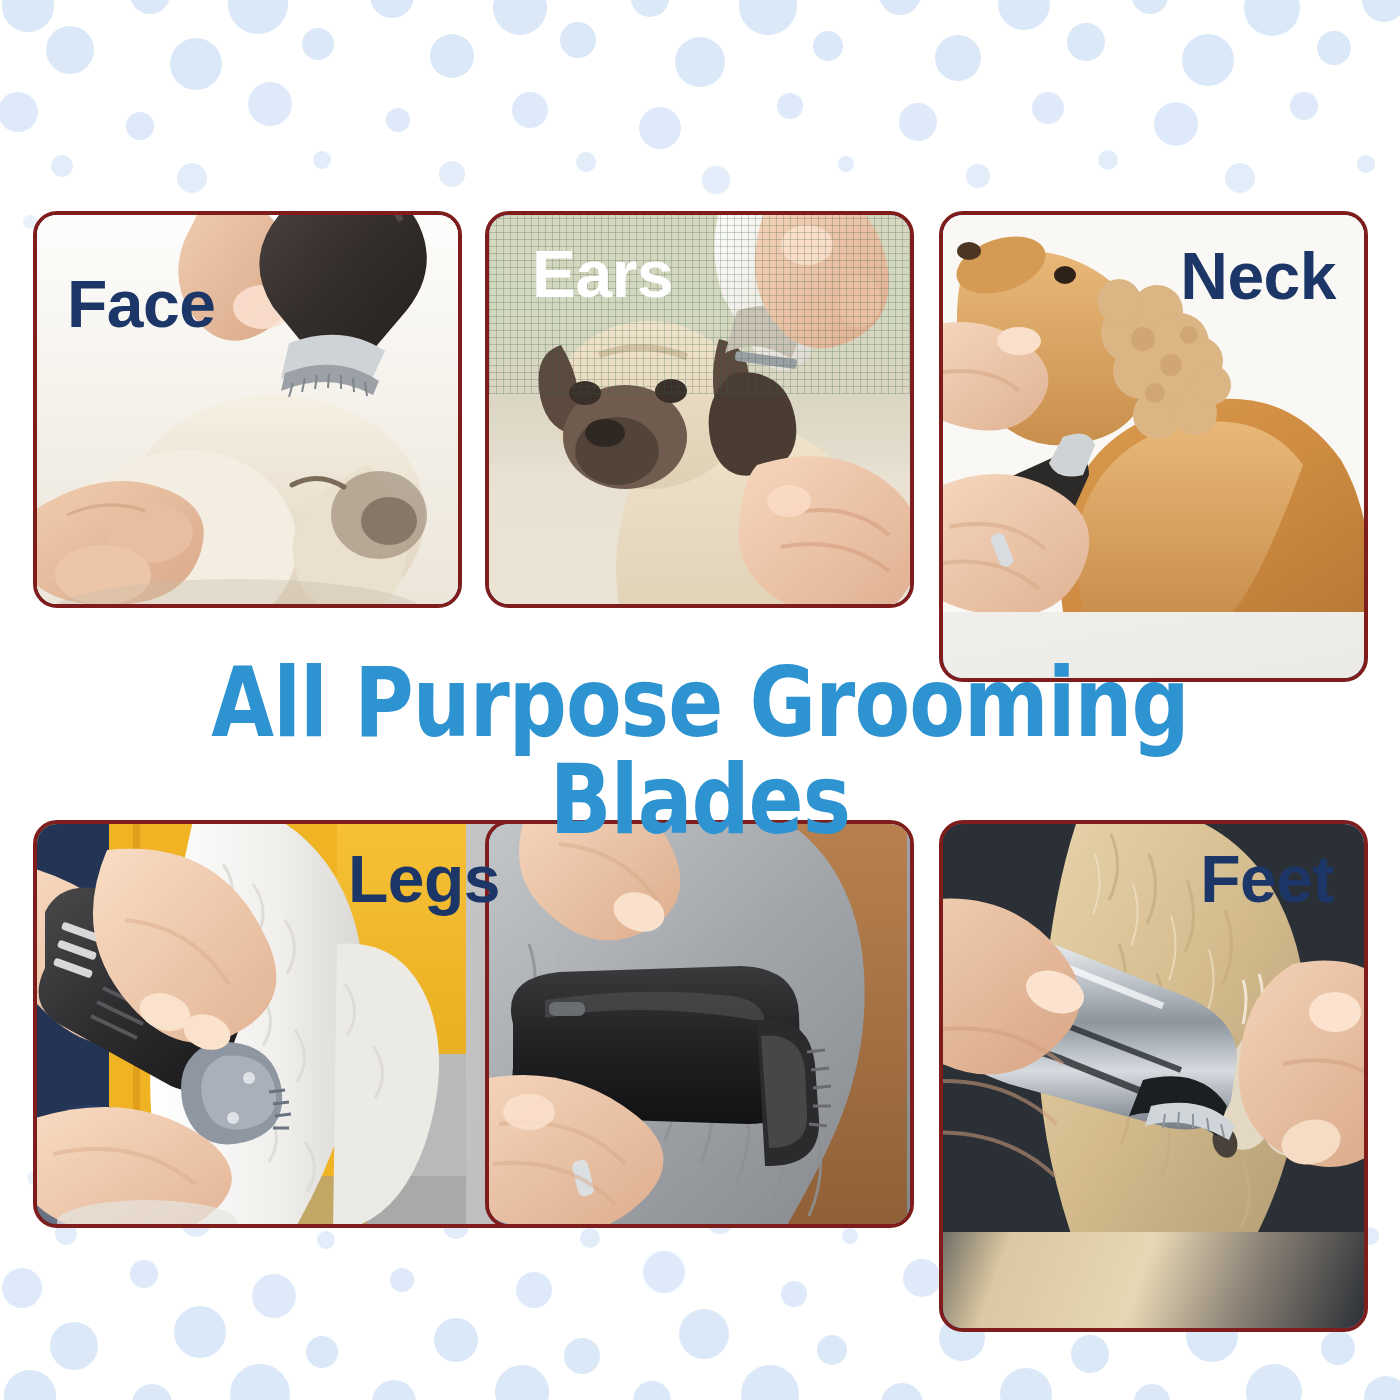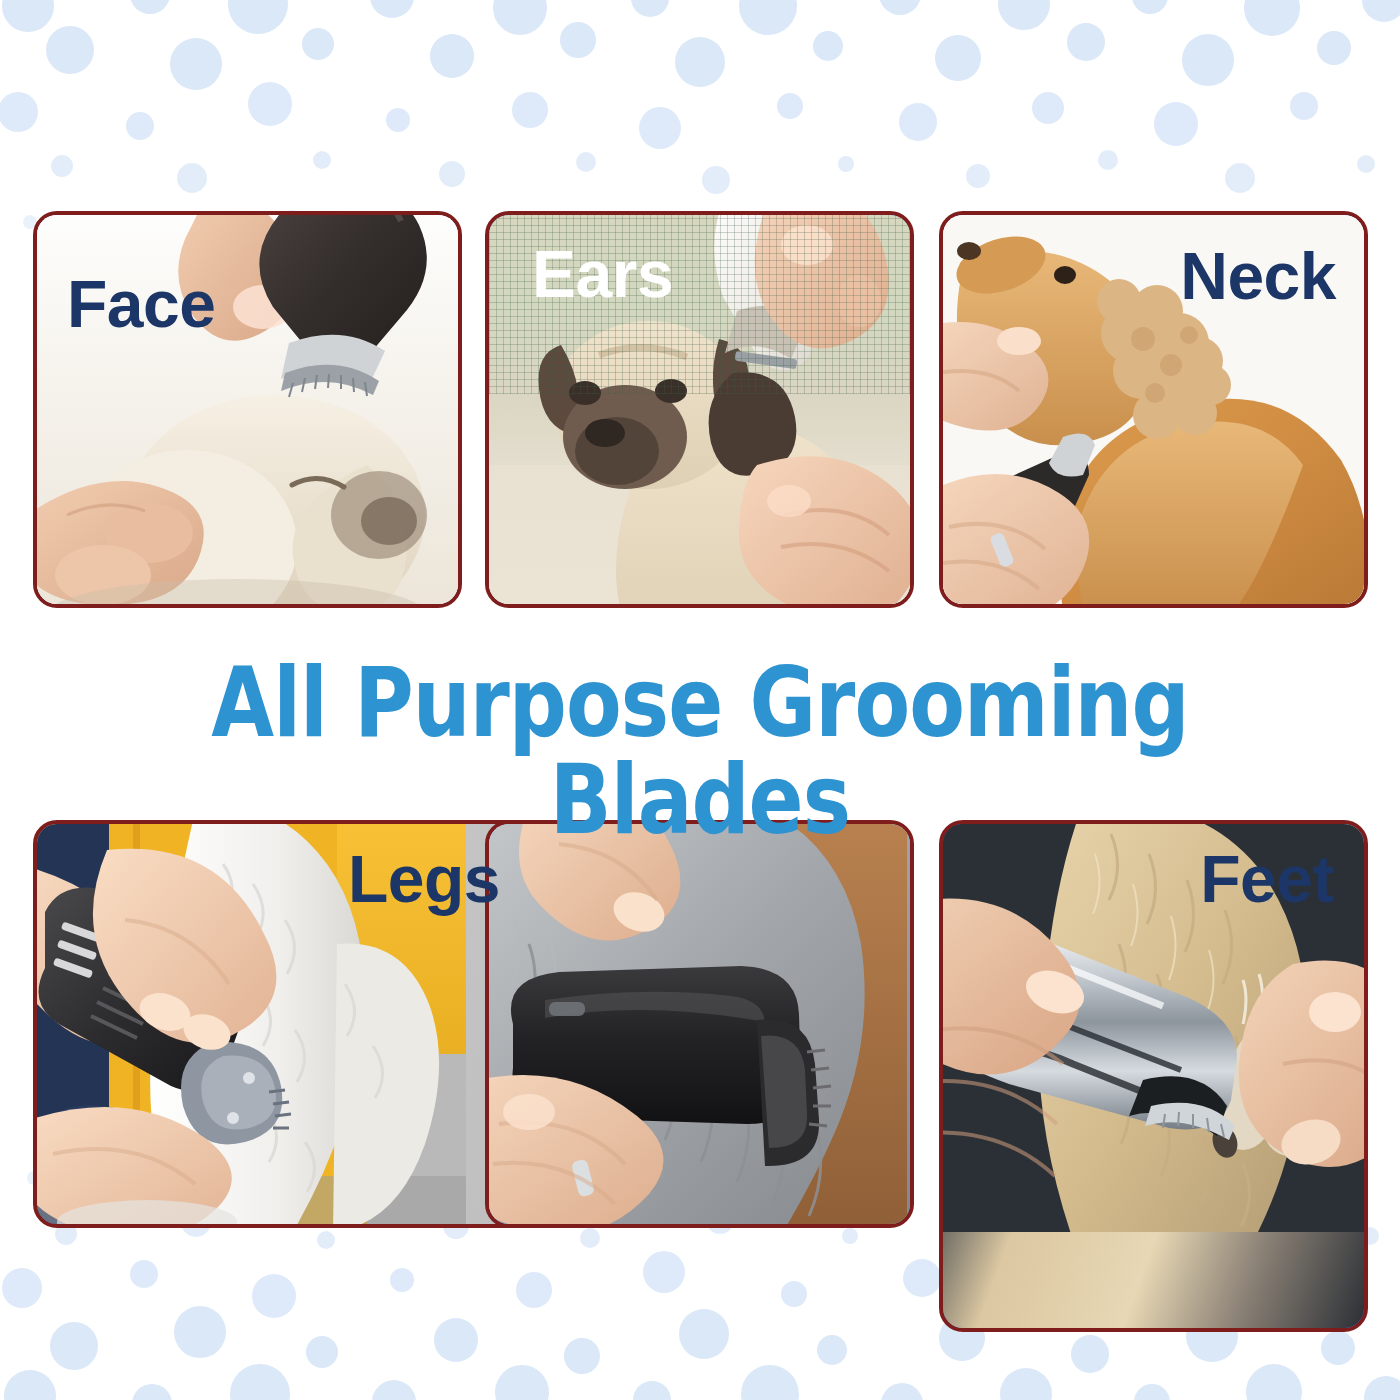--- a/index.html
+++ b/index.html
@@ -366,21 +366,21 @@
 
         <path d="M268 250 q84 -26 140 26 q40 40 14 92 q-30 56 -104 30 q-72 -26 -68 -86 q2 -44 18 -62 z" fill="url(#eskin)"></path>
         <path d="M296 300 q62 -16 104 20" stroke="#d49f7e" stroke-width="4" fill="none" opacity=".6"></path>
         <path d="M292 332 q62 -12 108 24" stroke="#d49f7e" stroke-width="4" fill="none" opacity=".6"></path>
         <ellipse cx="300" cy="286" rx="22" ry="16" fill="#fbdcc6" opacity=".85"></ellipse>
       </svg>
     </div>
     <div class="label white tl2">Ears</div>
   </div>
 
-  <div class="card" style="left:939px;top:211px;width:429px;height:397px;">
+  <div class="card" style="left:939px;top:211px;width:429px;height:471px;">
     <div class="photo ph-neck">
       <svg width="429" height="397" viewBox="0 0 429 397" preserveAspectRatio="xMidYMid slice" xmlns="http://www.w3.org/2000/svg">
         <defs>
           <linearGradient id="ging" x1="0" y1="0" x2="1" y2="1">
             <stop offset="0" stop-color="#dc9b4e"></stop>
               <stop offset=".5" stop-color="#cf8c42"></stop>
             <stop offset="1" stop-color="#b97936"></stop>
           </linearGradient>
           <linearGradient id="ging2" x1="0" y1="0" x2="0" y2="1">
             <stop offset="0" stop-color="#e8b878"></stop>

